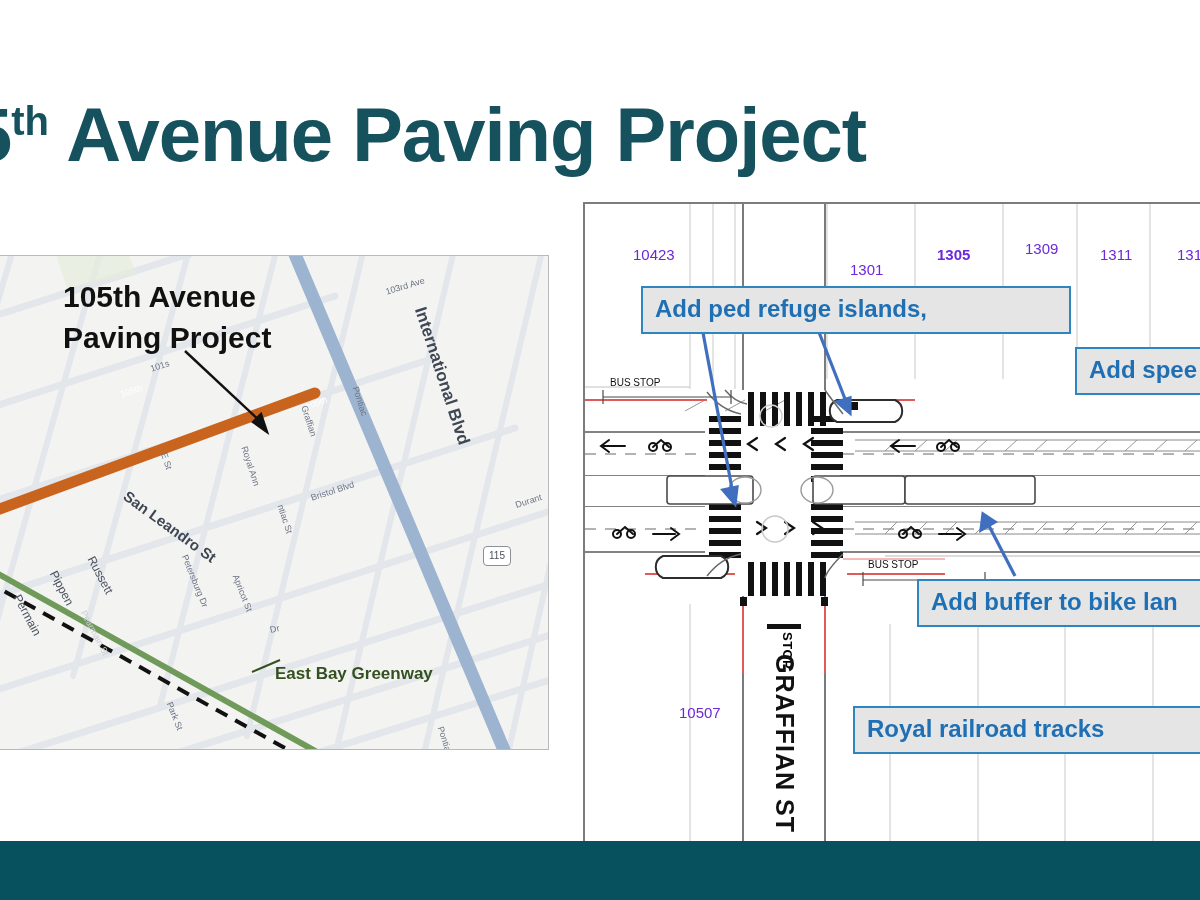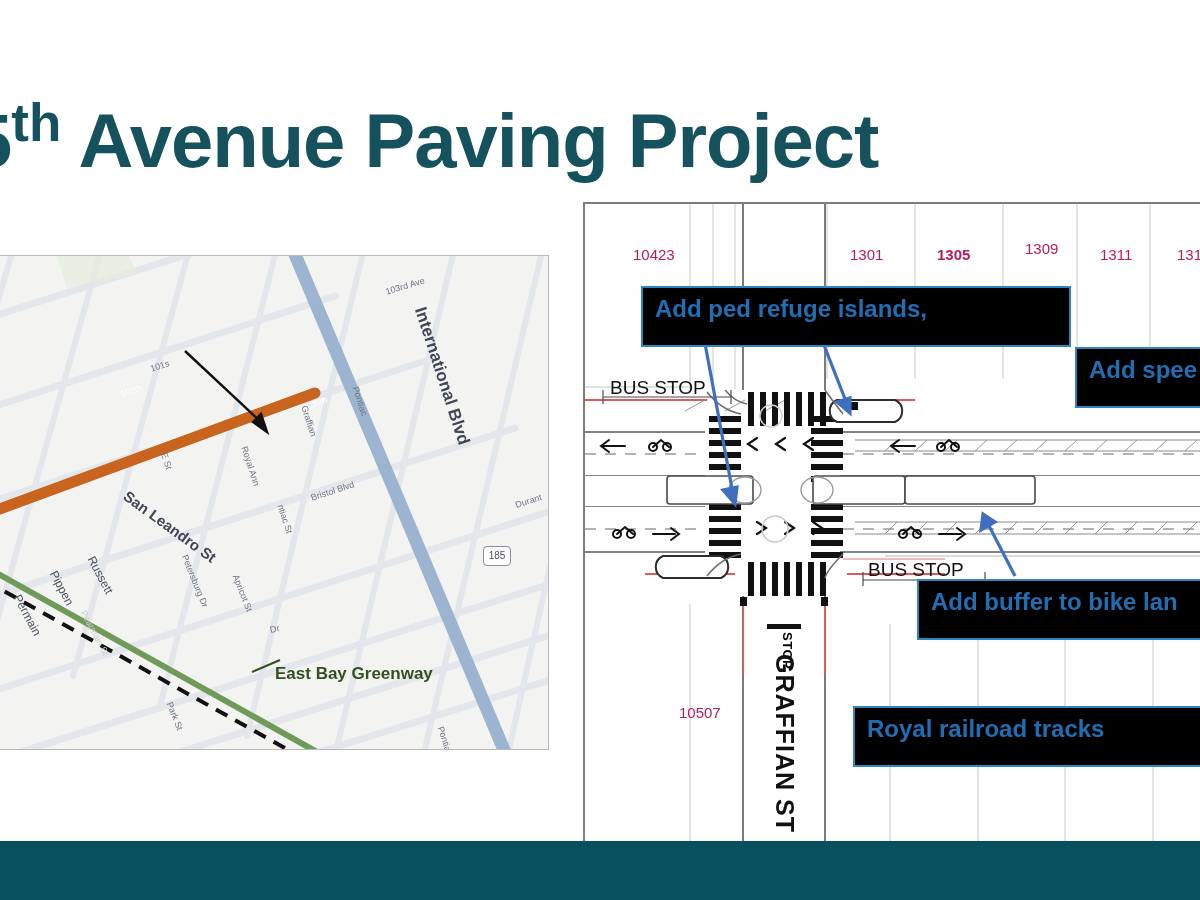--- a/index.html
+++ b/index.html
@@ -18,21 +18,21 @@
     left:-30px; top:95px;
     width:1060px;
     font-size:76px;
     font-weight:bold;
     letter-spacing:-1px;
     color:#16525e;
     white-space:nowrap;
     line-height:1.05;
   }
   #slide-title .sup{
-    font-size:53px;
+    font-size:40px;
     vertical-align:super;
     letter-spacing:0;
   }
 
   
   #footer-bar{
     position:absolute;
     left:0; top:841px; width:1200px; height:59px;
     background:#07515e;
   }
@@ -89,27 +89,27 @@
     width:640px; height:639px;
     background:#ffffff;
     border-left:2px solid #7c7c7c;
     border-top:2px solid #7c7c7c;
     overflow:hidden;
     box-sizing:border-box;
   }
   .plan-parcel{
     position:absolute;
     font-size:15px;
-    color:#be185d;
+    color:#6d28d9;
     white-space:nowrap;
     z-index:4;
   }
   .plan-text{
     position:absolute;
-    font-size:19px;
+    font-size:10px;
     color:#111;
     white-space:nowrap;
     z-index:5;
   }
   .plan-stop{
     position:absolute;
     font-size:13px;font-weight:bold;color:#000;
     letter-spacing:.5px;
     z-index:6;
   }
@@ -119,27 +119,27 @@
     letter-spacing:1px;
     transform:rotate(90deg);
     transform-origin:left top;
     white-space:nowrap;
     z-index:6;
   }
 
   
   .callout{
     position:absolute;
-    background:#000000;
+    background:#e5e5e5;
     border:2px solid #2e86c1;
     color:#1f6fb5;
     font-weight:bold;
     font-size:24px;
     line-height:1.28;
-    padding:6px 10px 20px 12px;
+    padding:6px 10px 7px 12px;
     box-sizing:border-box;
     z-index:20;
     white-space:nowrap;
   }
   #callout-ped   { left:56px;  top:82px;  width:430px; }
   #callout-speed { left:490px; top:143px; width:220px; }
   #callout-buffer{ left:332px; top:375px; width:340px; }
   #callout-tracks{ left:268px; top:502px; width:350px; }
 </style>
 </head>
@@ -195,23 +195,27 @@
       <polyline points="-190,348 80,290" fill="none" stroke="#c8641e" stroke-width="11" stroke-linecap="round" opacity=".95"></polyline>
 
       <g stroke="#111" stroke-width="2.4" fill="#111">
         <line x1="370" y1="95" x2="448" y2="168"></line>
         <polygon points="452,176 438,166 446,158"></polygon>
       </g>
 
       <line x1="437" y1="416" x2="465" y2="404" stroke="#33501f" stroke-width="2"></line>
     </svg>
 
+    <div class="map-title">
+      <div>105th Avenue</div>
+      <div>Paving Project</div>
+    </div>
 
     <div class="greenway-label">East Bay Greenway</div>
-    <div class="shield">185</div>
+    <div class="shield">115</div>
 
     <div class="map-label" style="left:570px;top:25px;transform:rotate(-17deg);">103rd Ave</div>
     <div class="map-label" style="left:335px;top:105px;transform:rotate(-18deg);">101s</div>
 
     <div class="map-label" style="left:343px;top:200px;transform:rotate(72deg);">E St</div>
     <div class="map-label" style="left:305px;top:130px;transform:rotate(-18deg);fill:#fff;color:#fff;">105th</div>
 
     <div class="map-label" style="left:490px;top:142px;transform:rotate(-20deg);color:#fff;">105th</div>
     <div class="map-label" style="left:415px;top:205px;transform:rotate(72deg);">Royal Ann</div>
     <div class="map-label" style="left:478px;top:160px;transform:rotate(72deg);">Graffian</div>
@@ -464,21 +468,21 @@
       <line x1="116" y1="118" x2="148" y2="290"></line>
       <polygon points="150,300 138,286 152,283"></polygon>
       <line x1="230" y1="118" x2="262" y2="200"></line>
       <polygon points="265,209 252,198 265,194"></polygon>
       <line x1="430" y1="372" x2="402" y2="318"></line>
       <polygon points="398,310 396,326 410,318"></polygon>
     </g>
   </svg>
 
   <div class="plan-parcel" style="left:48px;top:42px;">10423</div>
-  <div class="plan-parcel" style="left:265px;top:42px;">1301</div>
+  <div class="plan-parcel" style="left:265px;top:57px;">1301</div>
   <div class="plan-parcel" style="left:352px;top:42px;font-weight:bold;">1305</div>
   <div class="plan-parcel" style="left:440px;top:36px;">1309</div>
   <div class="plan-parcel" style="left:515px;top:42px;">1311</div>
   <div class="plan-parcel" style="left:592px;top:42px;">131</div>
 
   <div class="plan-parcel" style="left:46px;top:500px;margin-left:48px;">10507</div>
   <div class="plan-parcel" style="left:285px;top:498px;color:#bdbdbd;">10508</div>
   <div class="plan-parcel" style="left:395px;top:498px;color:#bdbdbd;">1310</div>
   <div class="plan-parcel" style="left:483px;top:498px;color:#bdbdbd;">1310</div>
 

